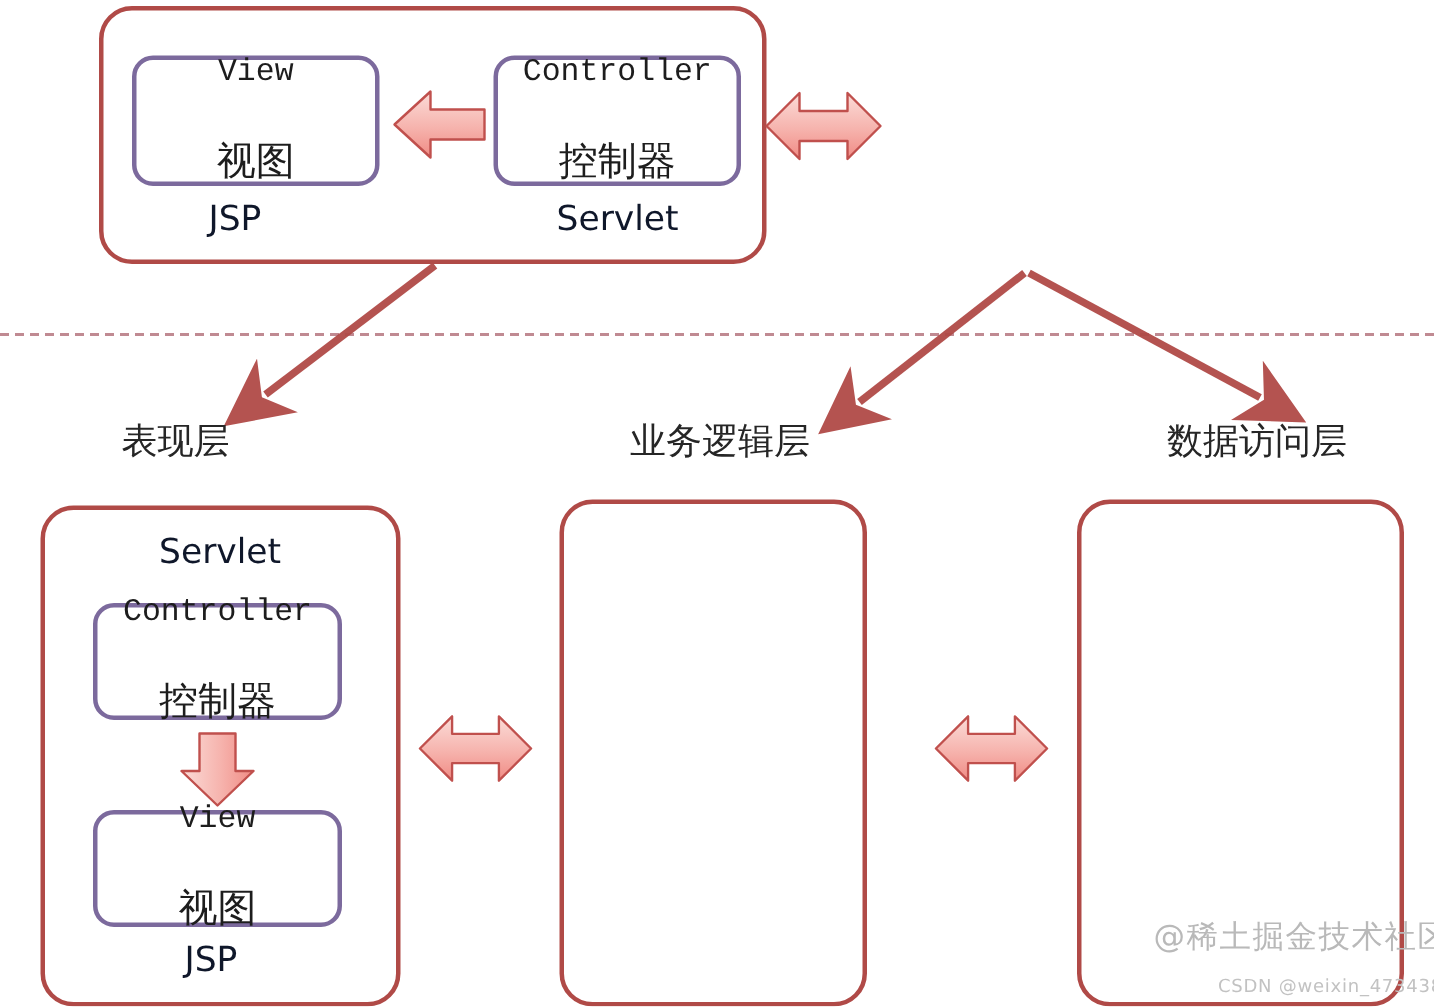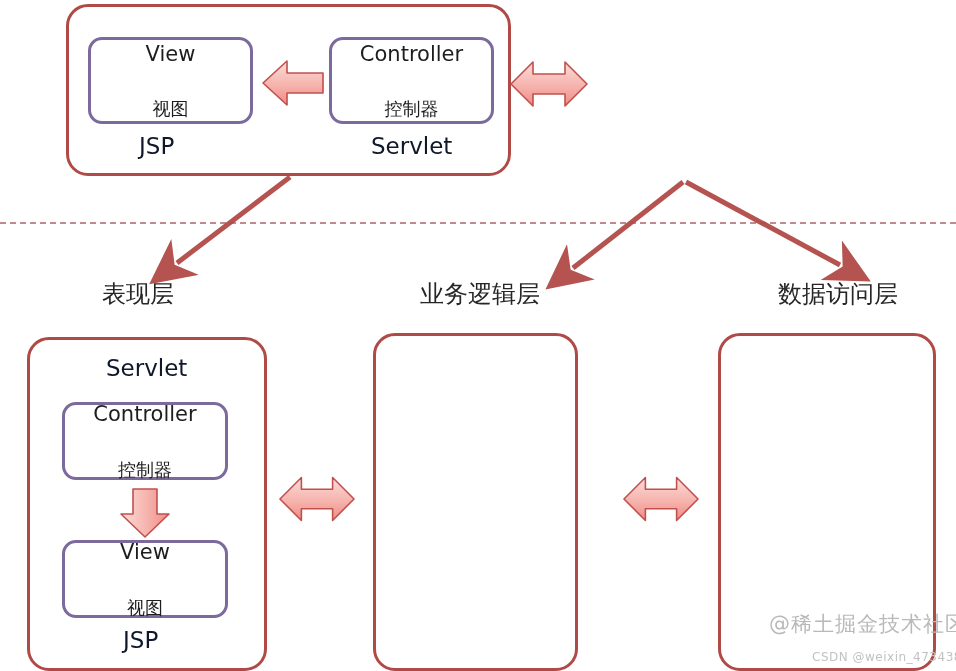--- a/index.html
+++ b/index.html
@@ -34,22 +34,23 @@
     align-items:center;
     justify-content:center;
     line-height:1.18;
   }
   .inner-box .ln{
     display:block;
     text-align:center;
     color:#1d1d1d;
     font-size:21px;
     white-space:nowrap;
-  }
-  .inner-box .ln.cn{font-size:18px;margin-top:32px;}
+    font-family:Liberation Mono, monospace;
+  }
+  .inner-box .ln.cn{font-size:26px;margin-top:32px;}
 
   
   .caption{
     position:absolute;
     color:#0f172a;
     font-size:23px;
     white-space:nowrap;
   }
   .caption.layer{
     font-size:24px;
@@ -143,21 +144,21 @@
       </marker>
     </defs>
 
     <line x1="290" y1="177" x2="177" y2="263" stroke="#b04a47" stroke-width="5" marker-end="url(#ah)" opacity="0.95"></line>
 
     <line x1="683" y1="182" x2="573" y2="268" stroke="#b04a47" stroke-width="5" marker-end="url(#ah)" opacity="0.95"></line>
 
     <line x1="686" y1="182" x2="840" y2="265" stroke="#b04a47" stroke-width="5" marker-end="url(#ah)" opacity="0.95"></line>
   </svg>
 
-  <div class="caption layer" style="left:102px;top:278px;">表现层</div>
+  <div class="caption layer" style="left:81px;top:278px;">表现层</div>
   <div class="caption layer" style="left:778px;top:278px;">数据访问层</div>
   <div class="caption layer" style="left:420px;top:278px;">业务逻辑层</div>
 
   <div class="outer-box" style="left:27px;top:337px;width:240px;height:334px;"></div>
 
   <div class="caption" style="left:106px;top:355px;">Servlet</div>
 
   <div class="inner-box" style="left:62px;top:402px;width:166px;height:78px;">
     <span class="ln">Controller</span>
     <span class="ln cn">控制器</span>

